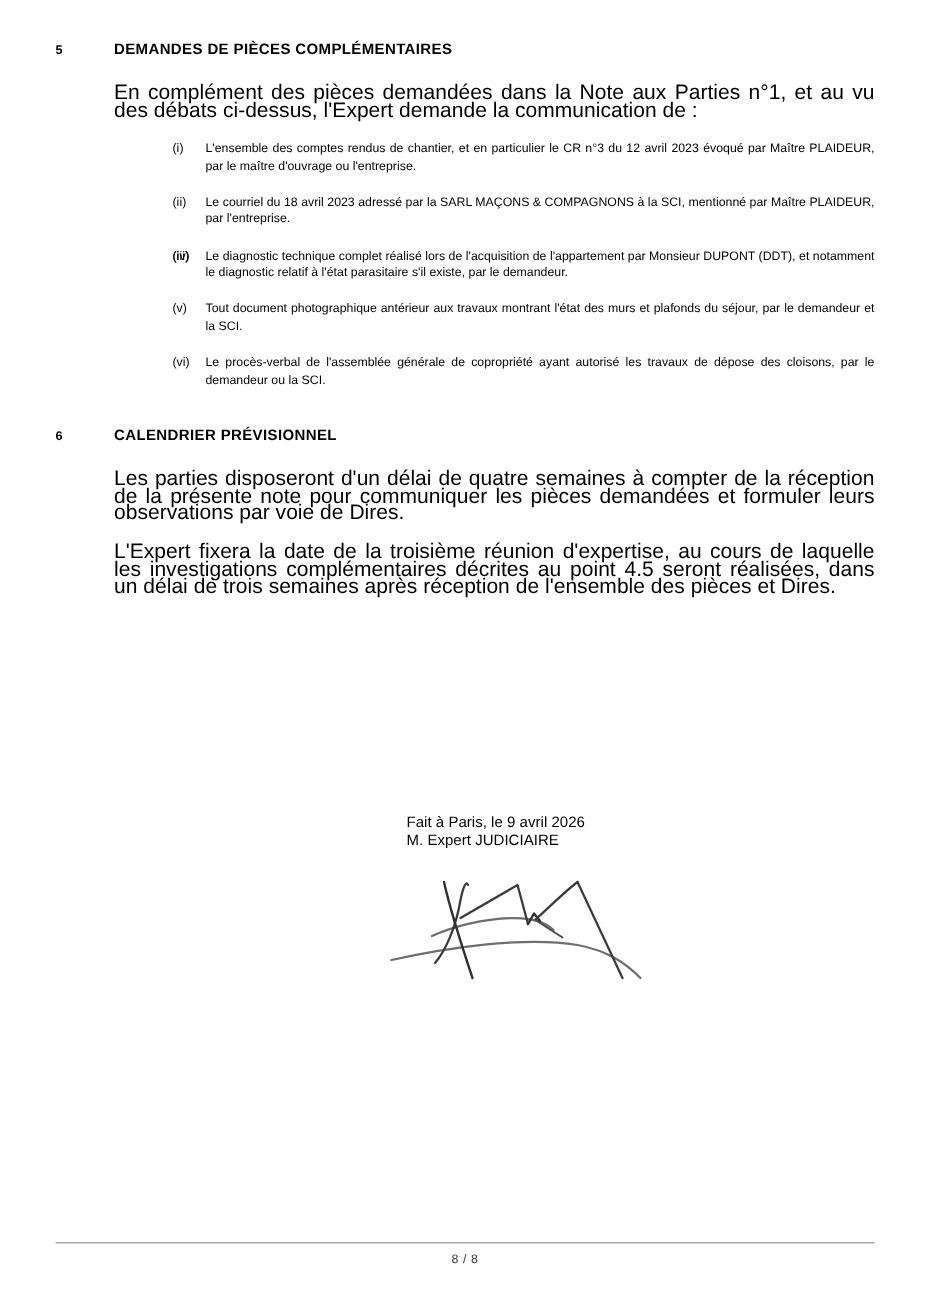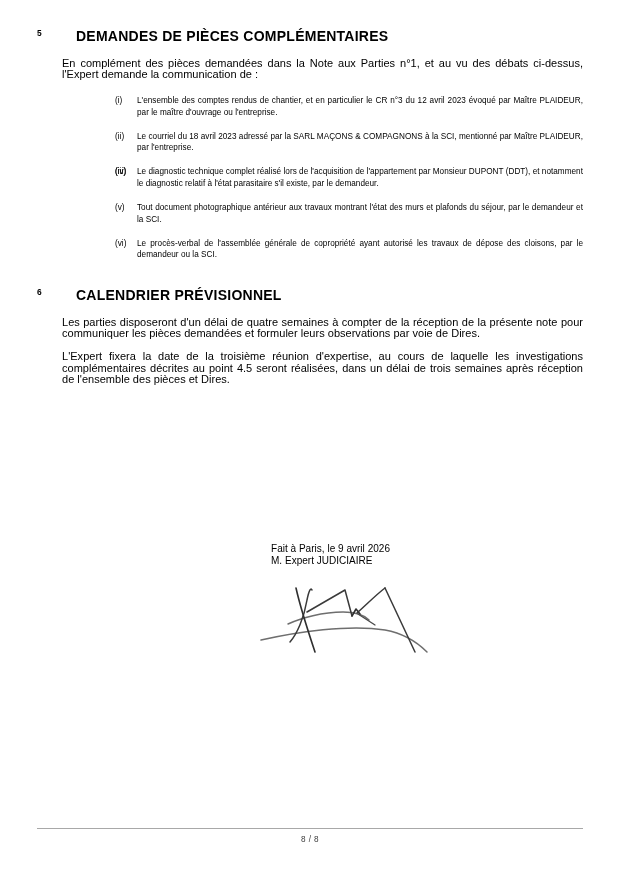--- a/index.html
+++ b/index.html
@@ -50,31 +50,31 @@
   .section-num {
     position: absolute;
     left: 0;
     top: 0;
     font-size: 8.4px;
     font-weight: bold;
     letter-spacing: 0.1px;
   }
   .section-title {
     margin-left: 39px;
-    font-size: 14px;
+    font-size: 10px;
     font-weight: bold;
     letter-spacing: 0.25px;
     line-height: 1.2;
   }
 
   
   .para {
-    margin-left: 25px;
+    margin-left: 39px;
     margin-right: 0;
-    font-size: 11px;
+    font-size: 14px;
     line-height: 11.6px;
     text-align: justify;
     letter-spacing: 0.02px;
   }
   .para + .para {
     margin-top: 10.5px;
   }
 
   
   .roman-list {

